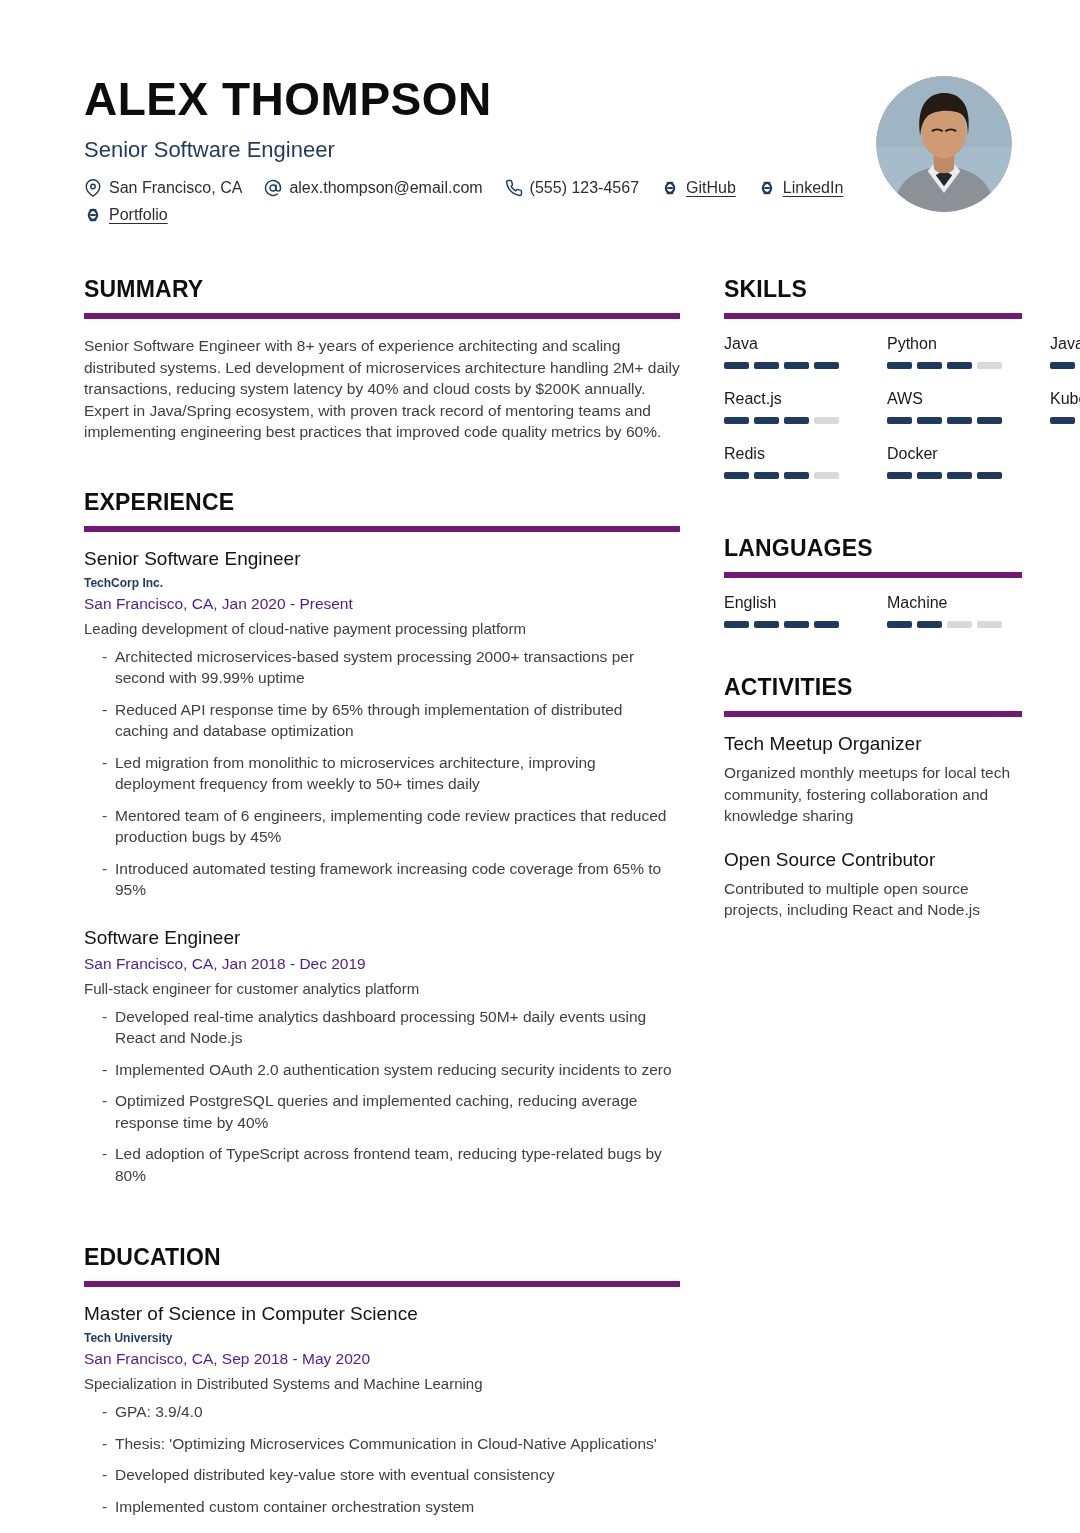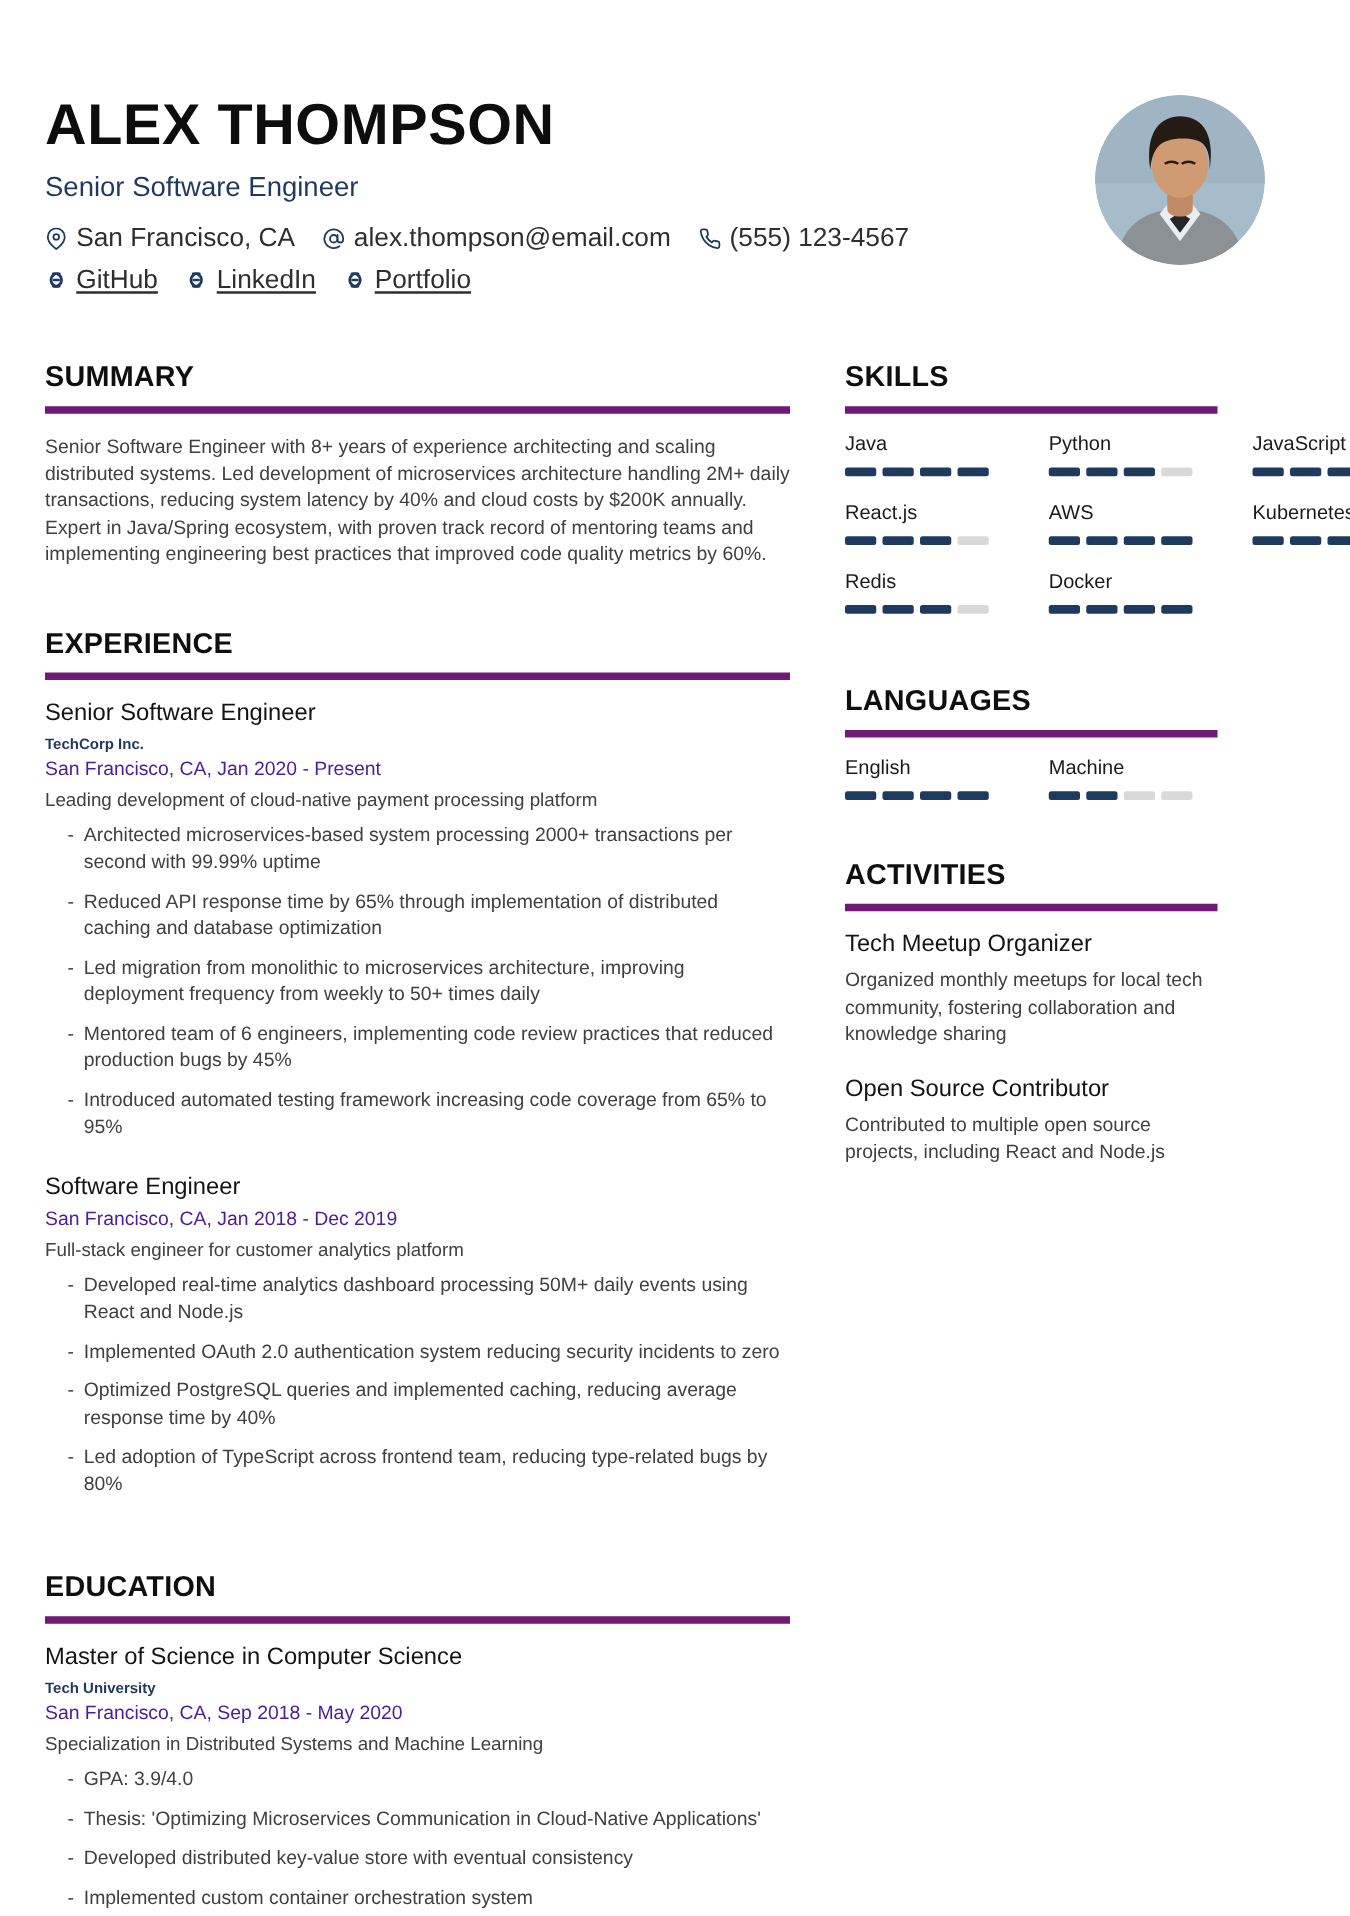--- a/index.html
+++ b/index.html
@@ -2,29 +2,29 @@
 <html><head>
 <meta charset="utf-8">
 <style>
   html,body{margin:0;padding:0;background:#fff;}
   body{
     width:1080px;height:1533px;
     font-family:"Liberation Sans","DejaVu Sans",sans-serif;
     color:#404040;
     -webkit-font-smoothing:antialiased;
   }
-  .page{position:relative;width:1080px;height:1533px;box-sizing:border-box;padding:76px 70px 0 36px;background:#fff;}
+  .page{position:relative;width:1080px;height:1533px;box-sizing:border-box;padding:76px 70px 0 84px;background:#fff;}
 
   
   .header{display:flex;justify-content:space-between;align-items:flex-start;}
   .header-left{width:790px;}
   .name{font-size:46px;font-weight:700;letter-spacing:.5px;color:#0d0d0d;line-height:1.0;margin:0;}
   .job-headline{font-size:22px;font-weight:400;color:#1e3a5f;margin-top:15px;}
   .contacts{margin-top:16px;display:flex;flex-wrap:wrap;column-gap:22px;row-gap:9px;align-items:center;}
-  .contact{display:inline-flex;align-items:center;gap:7px;font-size:21px;color:#2e2e2e;white-space:nowrap;}
+  .contact{display:inline-flex;align-items:center;gap:7px;font-size:16px;color:#2e2e2e;white-space:nowrap;}
   .contact .cicon{display:inline-flex;width:18px;height:18px;}
   .contact .cicon svg{width:18px;height:18px;stroke:#1e3a5f;fill:none;stroke-width:1.9;stroke-linecap:round;stroke-linejoin:round;}
   a.contact-text{color:#2e2e2e;text-decoration:underline;text-underline-offset:3px;}
   .photo-wrap{width:136px;height:136px;border-radius:50%;overflow:hidden;flex:0 0 auto;margin-right:-2px;}
   .photo-wrap svg{display:block;width:136px;height:136px;}
 
   
   .columns{display:flex;gap:44px;margin-top:52px;}
   .col-left{width:596px;flex:0 0 596px;}
   .col-right{width:298px;flex:0 0 298px;}

